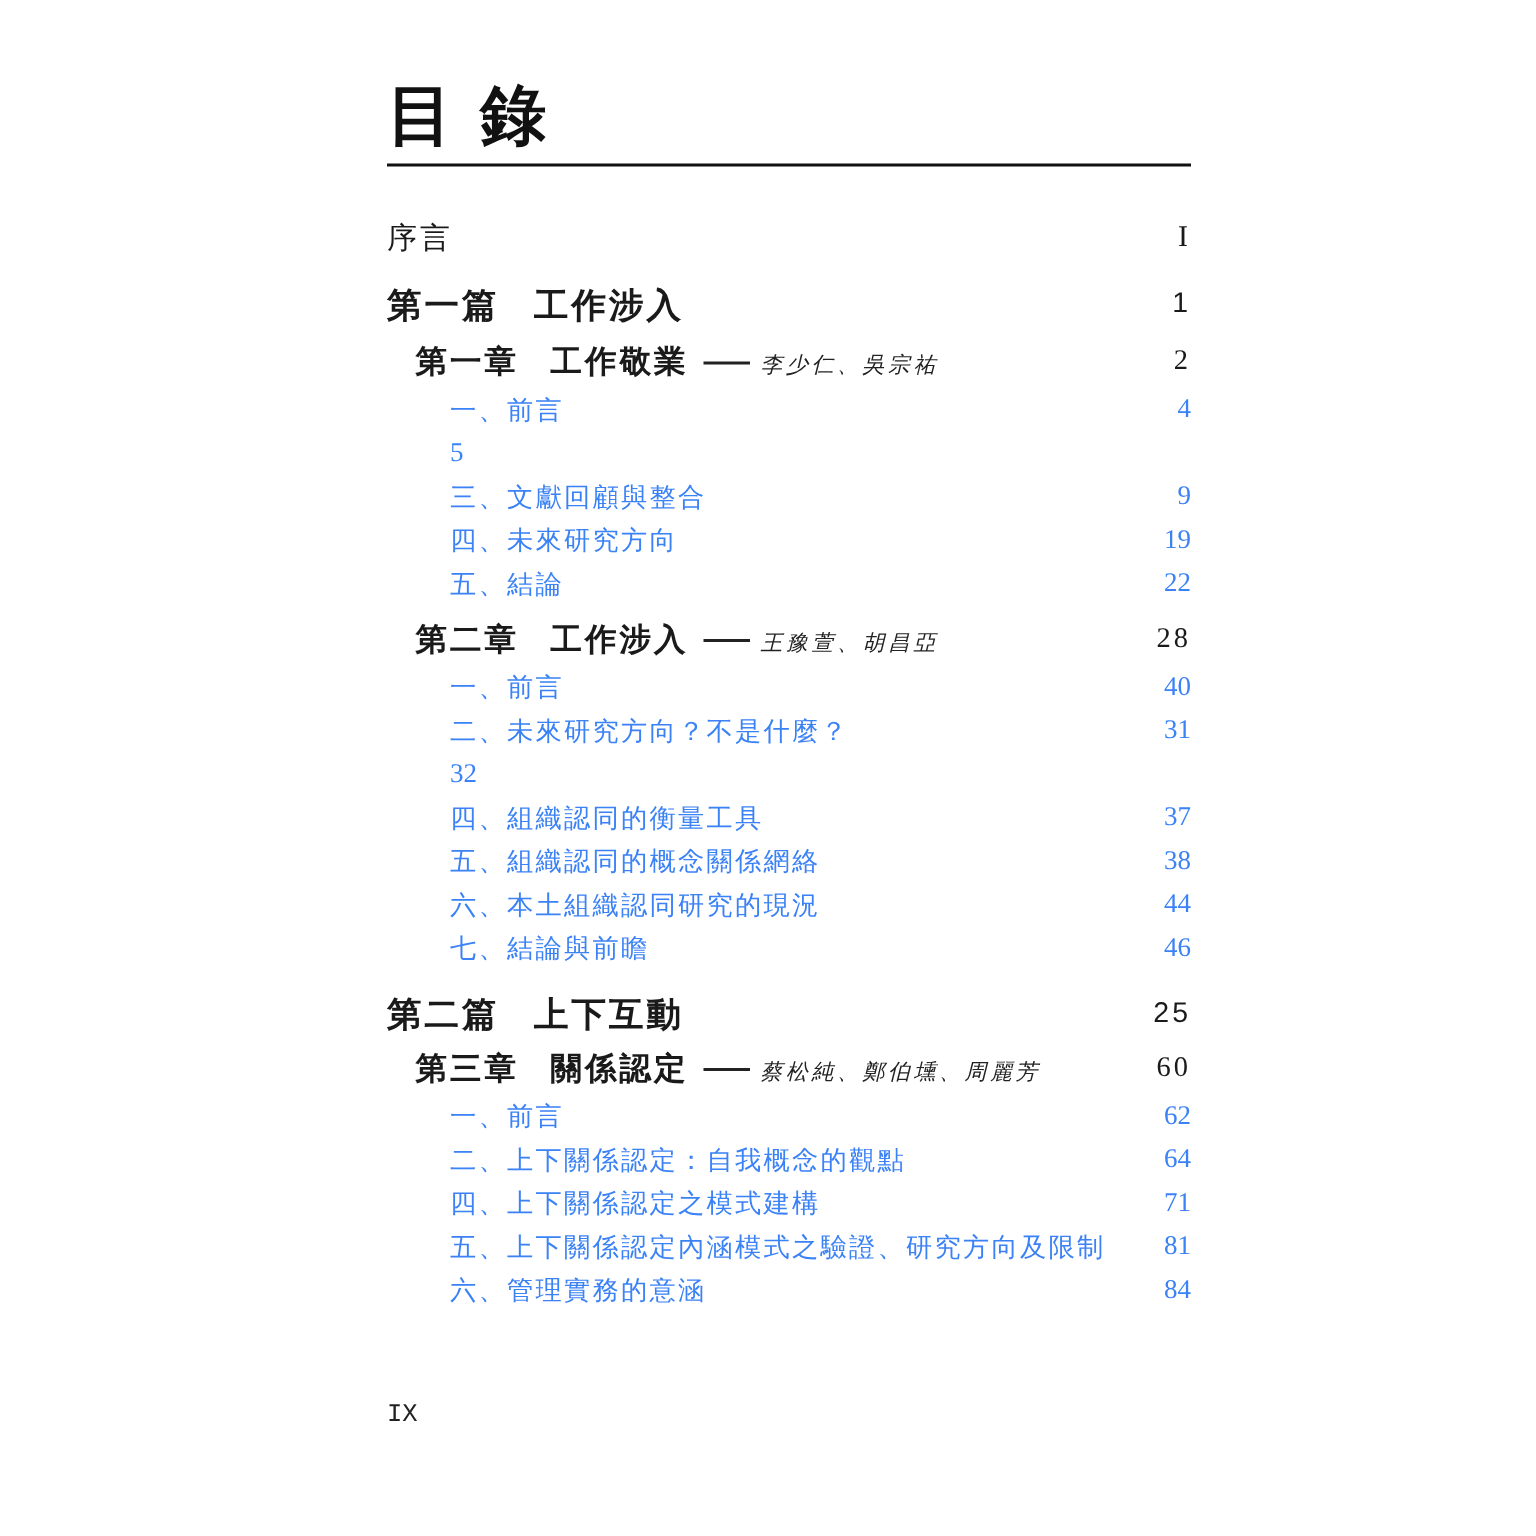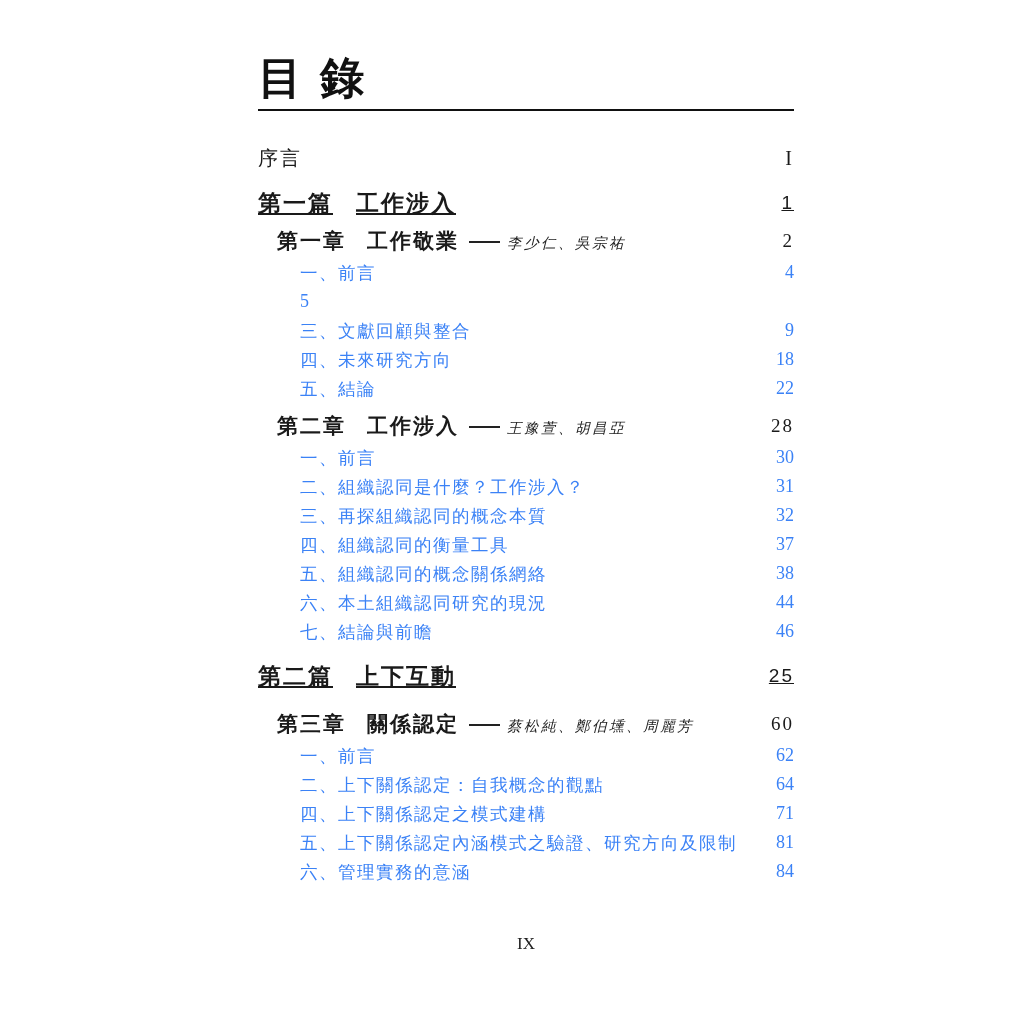--- a/index.html
+++ b/index.html
@@ -55,21 +55,20 @@
     letter-spacing: 2px;
   }
   .row-preface .pg { font-size: 20px; }
   
   .row-part {
     margin-top: 11px;
     height: 38px;
     font-size: 23px;
     font-weight: 700;
     letter-spacing: 2px;
-    text-decoration: underline;
   }
   .row-part .part-num { margin-right: 23px; }
   .row-part .pg {
     font-family: "Liberation Sans", sans-serif;
     font-size: 19px;
     font-weight: 400;
   }
   
   .row-chapter {
     height: 34px;
@@ -78,21 +77,21 @@
     font-weight: 700;
     letter-spacing: 2px;
   }
   .row-chapter .chap-num { margin-right: 21px; }
   .row-chapter .pg {
     font-size: 19px;
     font-weight: 400;
   }
   .mt-chap1 { margin-top: 2px; }
   .mt-chap2 { margin-top: 6px; }
-  .mt-chap3 { margin-top: 12px; }
+  .mt-chap3 { margin-top: 0px; }
   .authors-dash {
     display: inline-block;
     width: 31px;
     height: 2px;
     background: #222;
     vertical-align: 0.26em;
     margin: 0 7px 0 10px;
   }
   .chap-authors {
     font-family: "Liberation Serif", serif;
@@ -113,22 +112,22 @@
   .row-section .pg {
     font-size: 18px;
     letter-spacing: 0;
   }
   
   .footer {
     position: absolute;
     left: 258px;
     width: 536px;
     top: 934px;
-    text-align: center;
-    font-family: Liberation Serif, serif;
+    text-align: left;
+    font-family: Liberation Mono, monospace;
     font-size: 17px;
     color: #222;
   }
 </style>
 </head>
 <body>
 
 <div class="page">
   <div class="content">
 
@@ -155,42 +154,41 @@
     </div>
     <div class="row row-section">
       <span class="pg">5</span>
     </div>
     <div class="row row-section">
       <span>三、文獻回顧與整合</span>
       <span class="pg">9</span>
     </div>
     <div class="row row-section">
       <span>四、未來研究方向</span>
-      <span class="pg">18</span>
+      <span class="pg">19</span>
     </div>
     <div class="row row-section">
       <span>五、結論</span>
       <span class="pg">22</span>
     </div>
 
     <div class="row row-chapter mt-chap2">
       <span><span class="chap-num">第二章</span><span>工作涉入</span><span class="authors-dash"></span><span class="chap-authors">王豫萱、胡昌亞</span></span>
       <span class="pg">28</span>
     </div>
 
     <div class="row row-section">
       <span>一、前言</span>
-      <span class="pg">30</span>
-    </div>
-    <div class="row row-section">
-      <span>二、組織認同是什麼？工作涉入？</span>
+      <span class="pg">40</span>
+    </div>
+    <div class="row row-section">
+      <span>二、未來研究方向？不是什麼？</span>
       <span class="pg">31</span>
     </div>
     <div class="row row-section">
-      <span>三、再探組織認同的概念本質</span>
       <span class="pg">32</span>
     </div>
     <div class="row row-section">
       <span>四、組織認同的衡量工具</span>
       <span class="pg">37</span>
     </div>
     <div class="row row-section">
       <span>五、組織認同的概念關係網絡</span>
       <span class="pg">38</span>
     </div>

